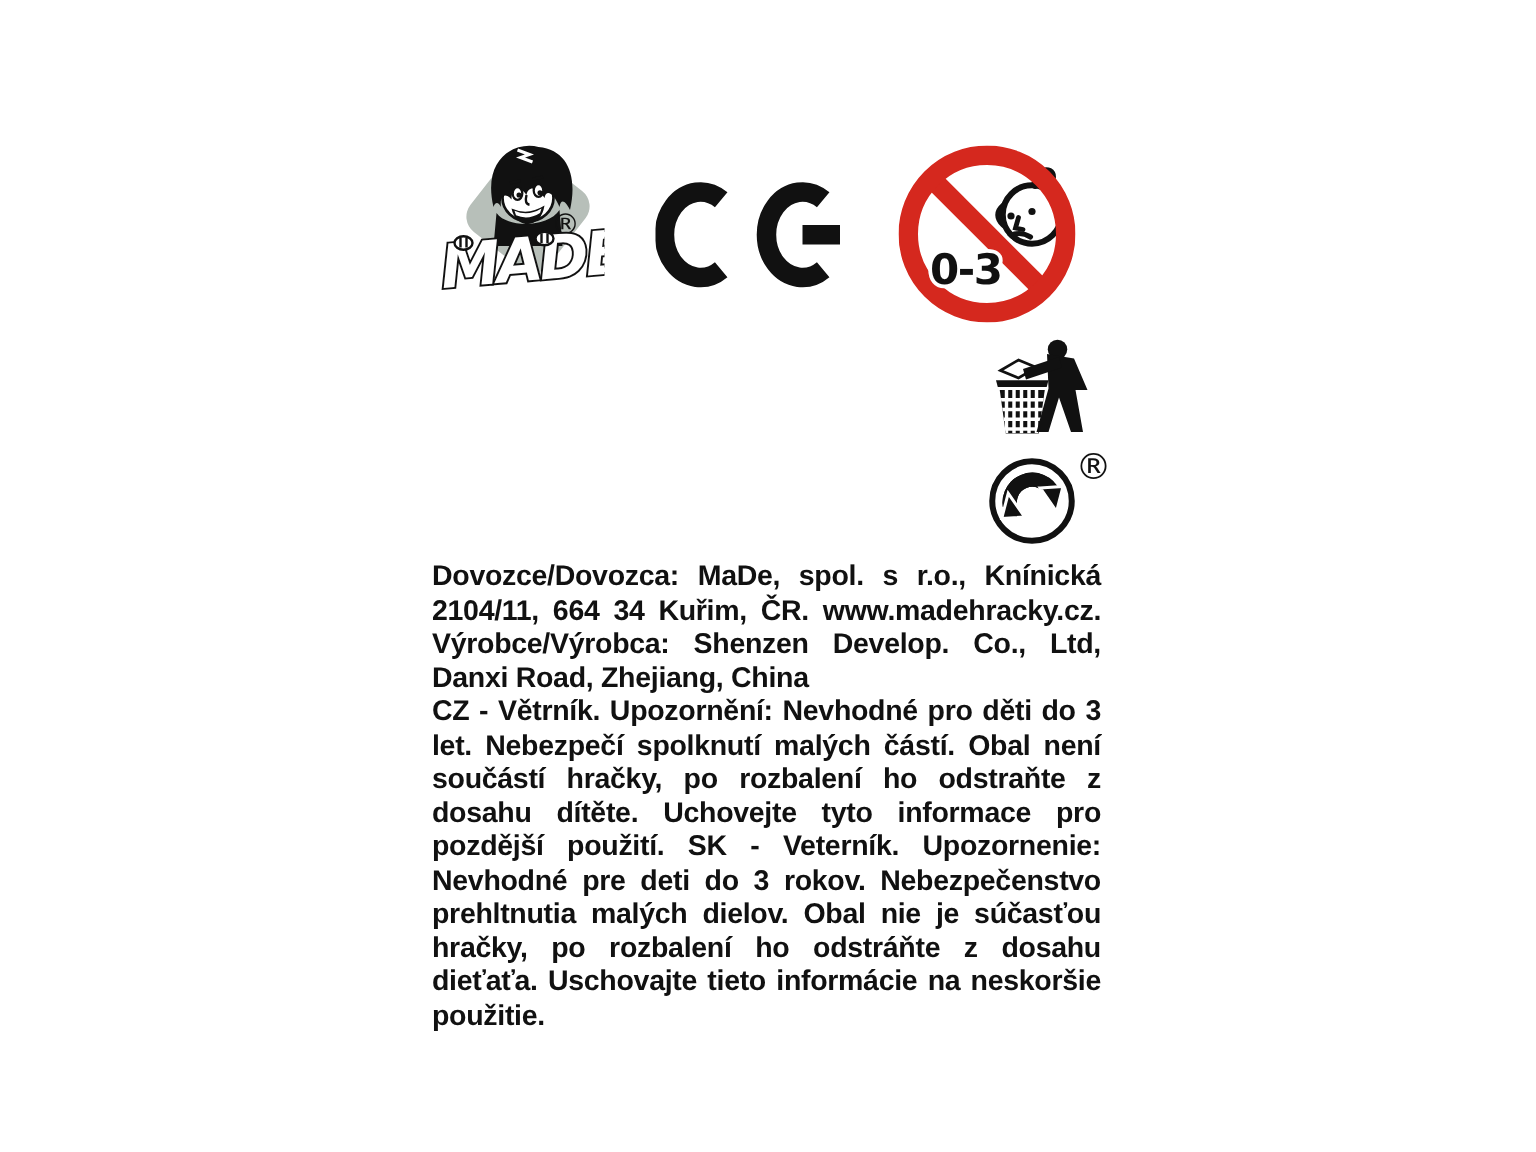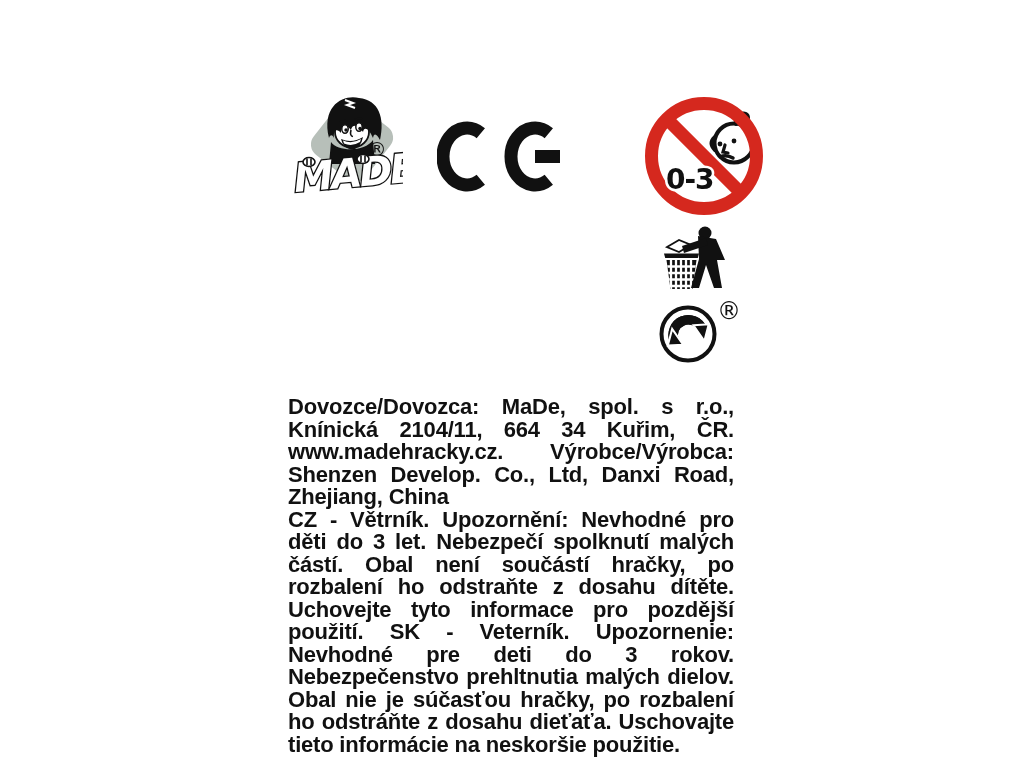--- a/index.html
+++ b/index.html
@@ -3,26 +3,26 @@
 <meta charset="utf-8">
 <style>
   html,body{margin:0;padding:0;background:#888;}
   .canvas{
     position:relative;width:1024px;height:768px;background:#ffffff;
     overflow:hidden;font-family:"Liberation Sans",sans-serif;
   }
   .abs{position:absolute;}
   .made-logo{left:293px;top:92px;width:110px;height:115px;}
   .ce-mark{left:437px;top:118px;width:126px;height:77px;}
-  .age-warning{left:645px;top:97px;width:118px;height:118px;}
+  .age-warning{left:599px;top:97px;width:118px;height:118px;}
   .tidyman{left:664px;top:226px;width:64px;height:65px;}
   .green-dot{left:659px;top:301px;width:81px;height:66px;}
   .label-text{
-    left:288px;top:396px;width:446px;
-    color:#111;font-weight:bold;font-size:22px;line-height:22.5px;
+    left:288px;top:374px;width:446px;
+    color:#111;font-weight:bold;font-size:19px;line-height:22.5px;
     text-align:justify;letter-spacing:-0.2px;
   }
   .label-text p{margin:0;padding:0;}
   svg{display:block;width:100%;height:100%;}
 </style>
 </head>
 <body>
 
 <div class="canvas">
 

